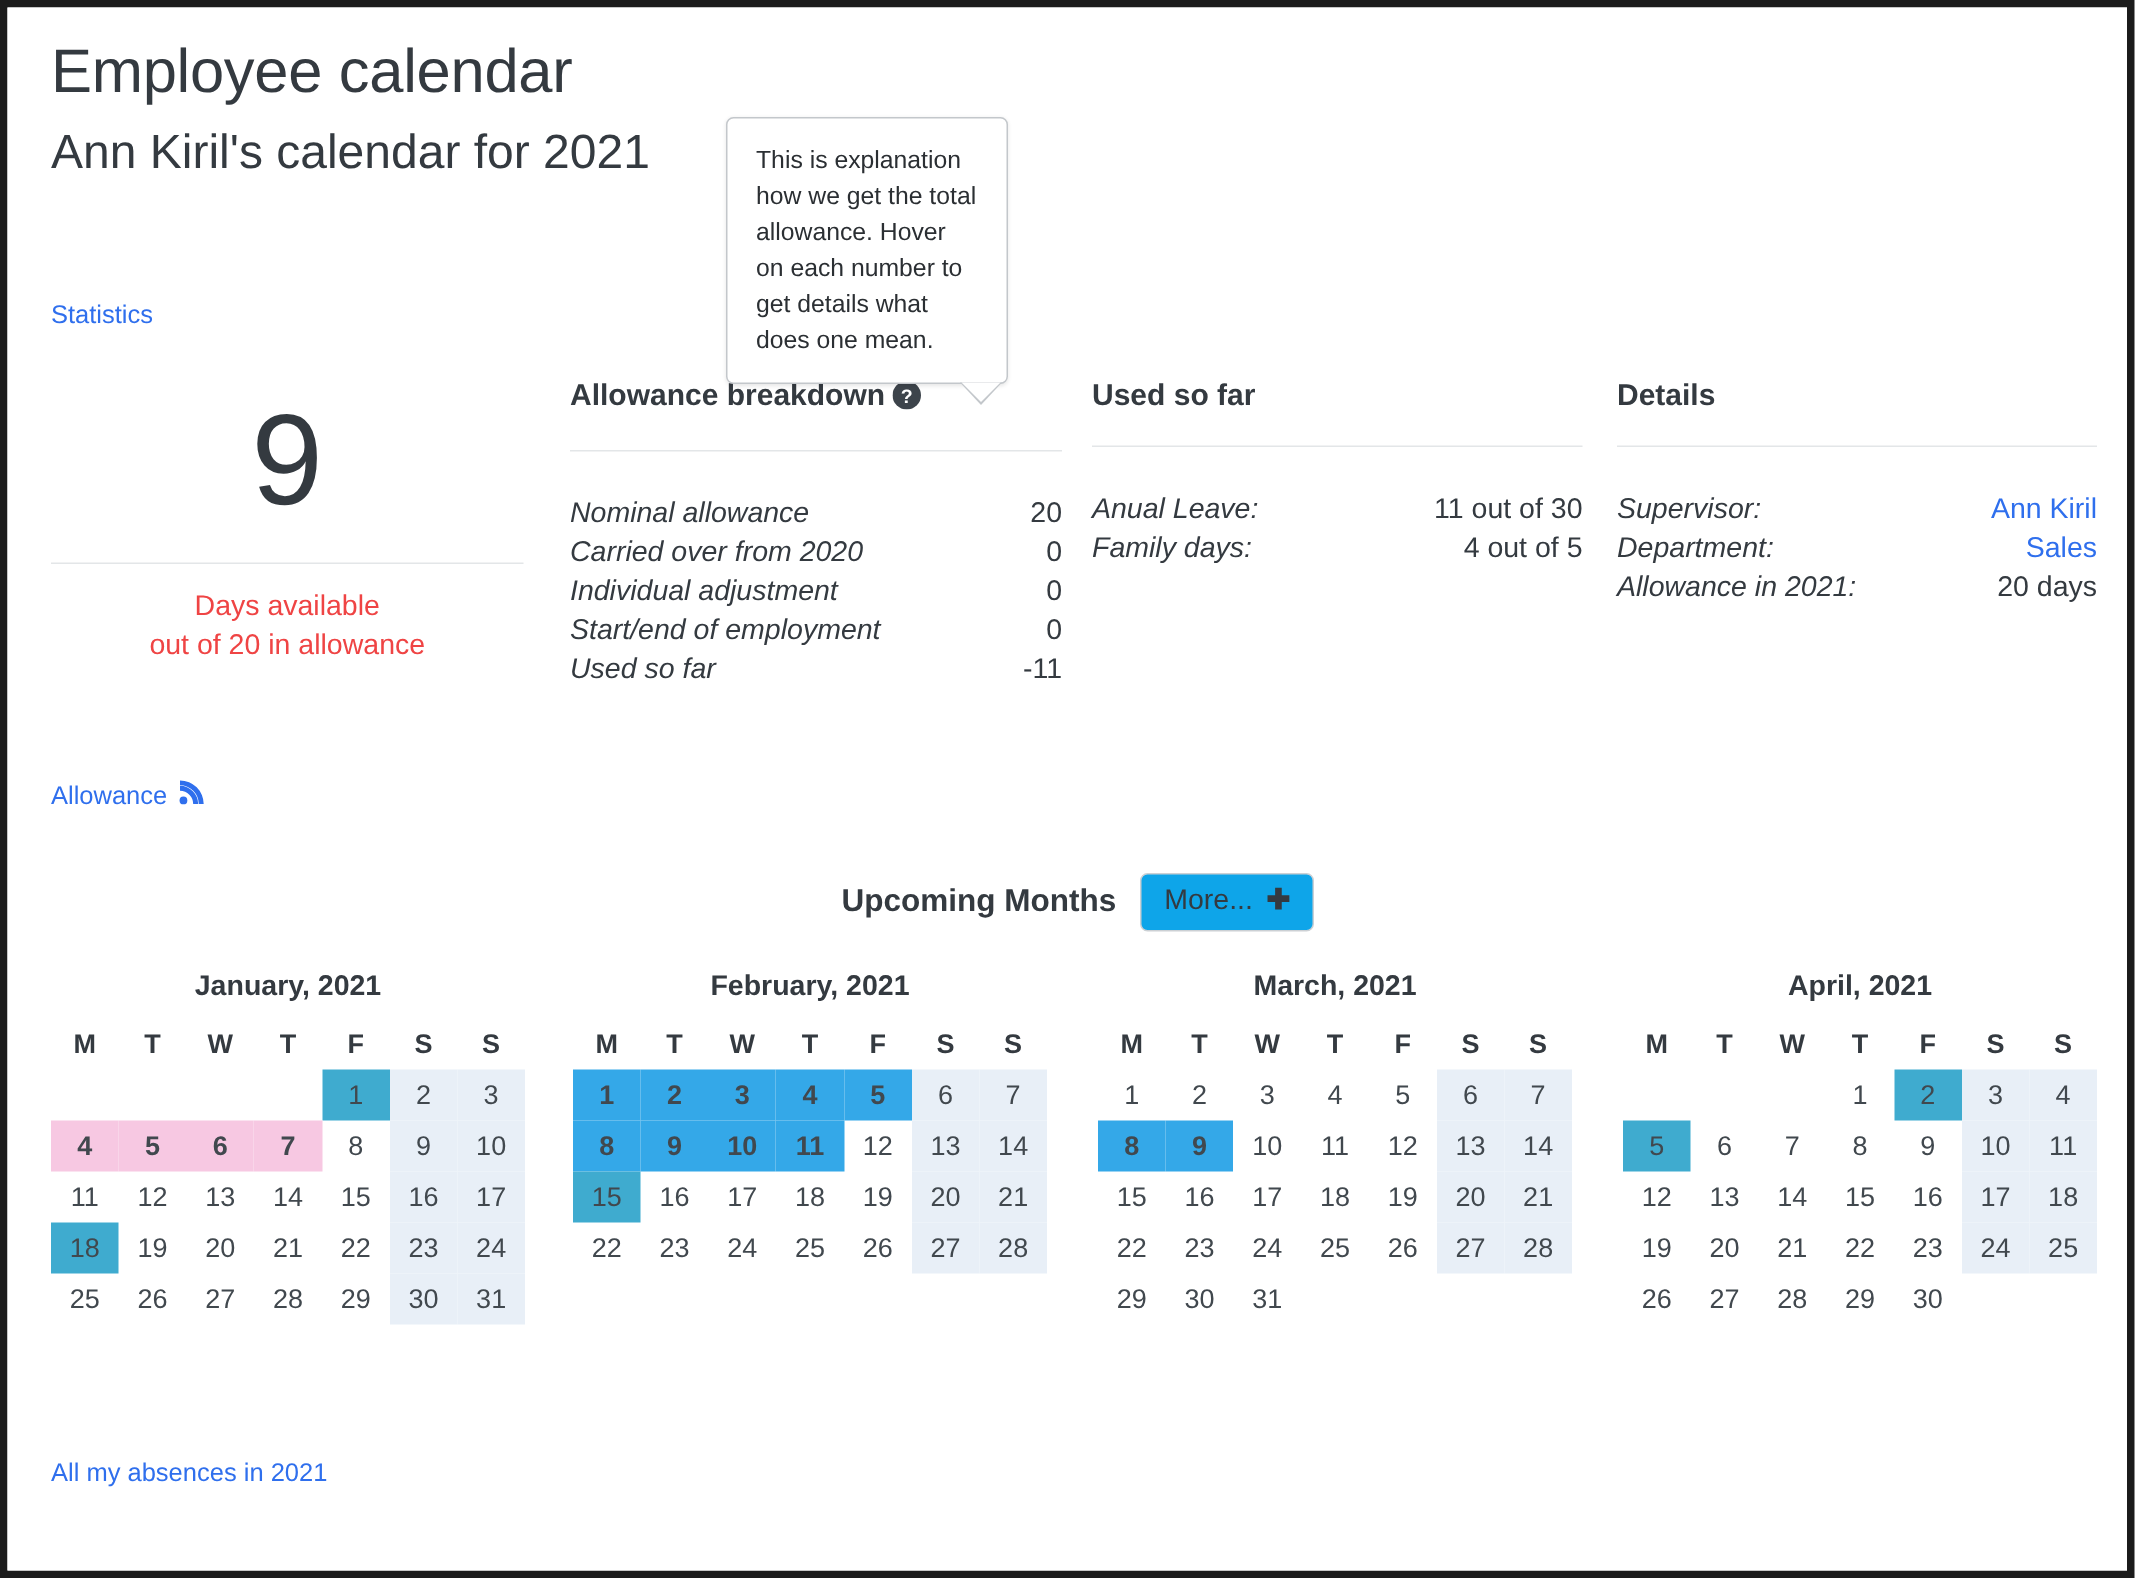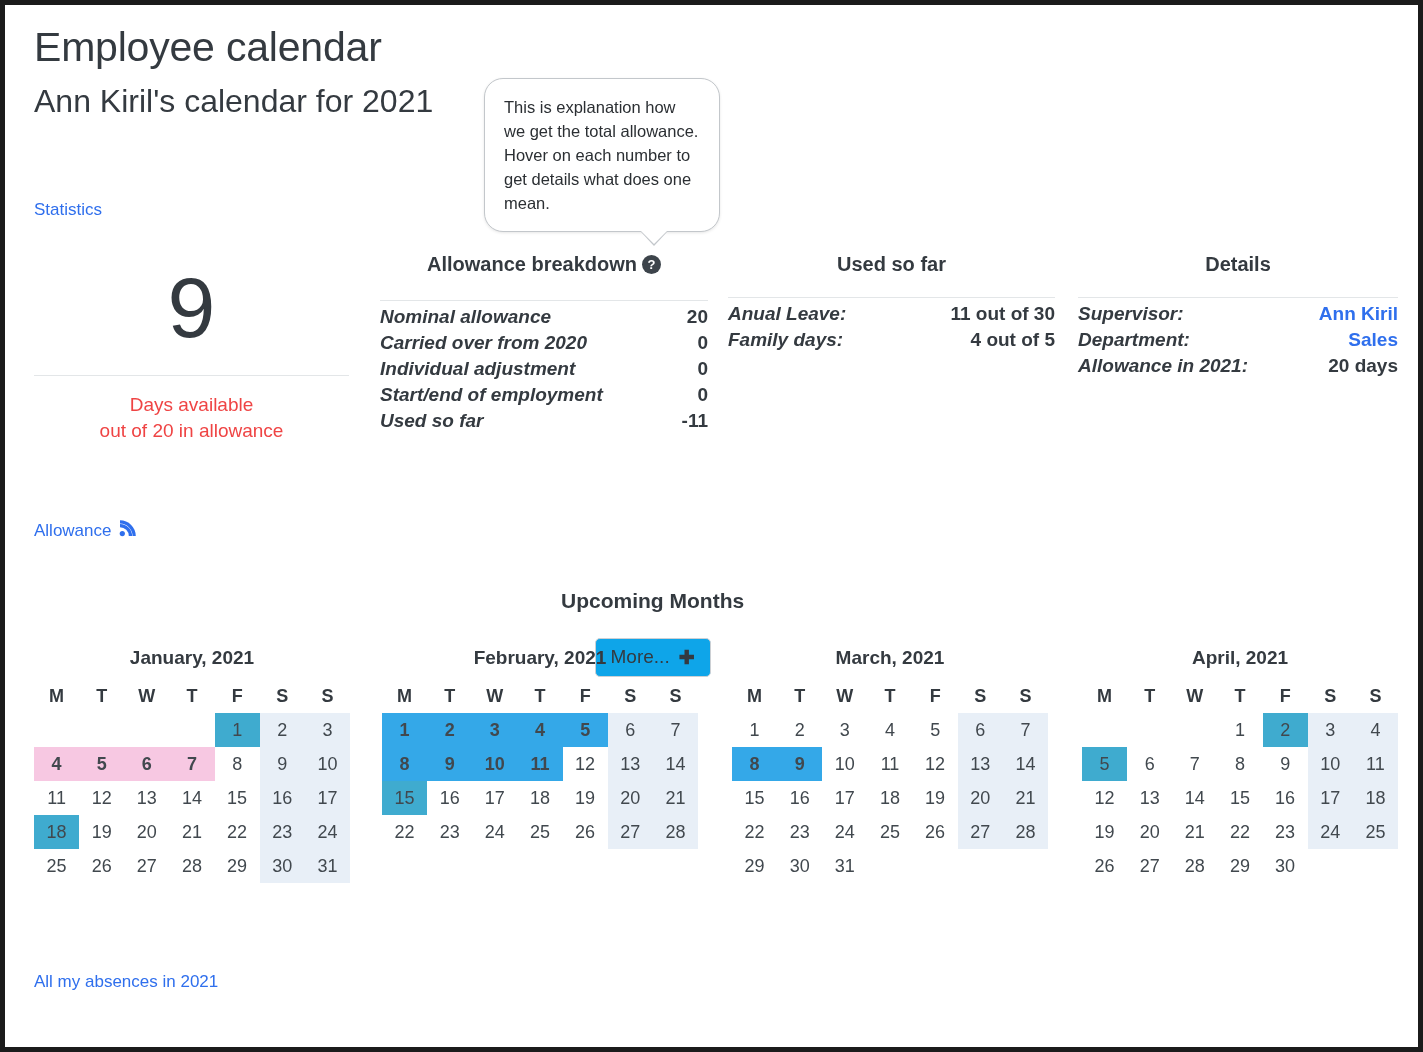--- a/index.html
+++ b/index.html
@@ -71,25 +71,25 @@
     display: inline-block;
     vertical-align: -2px;
     margin-left: 6px;
   }
 
   
   #tooltip {
     position: absolute;
     left: 479px;
     top: 73px;
-    width: 236px;
+    width: 188px;
     box-sizing: border-box;
     background: #ffffff;
     border: 1px solid #c3c7cb;
-    border-radius: 19px;
+    border-radius: 5px;
     padding: 16px 19px 16px 19px;
     box-shadow: 0 1px 3px rgba(0,0,0,0.10);
     z-index: 40;
   }
   #tooltip .tip-text {
     font-size: 16.5px;
     line-height: 24px;
     color: #2b2f33;
   }
   #tooltip .tip-arrow-outer,
@@ -121,33 +121,32 @@
     height: 220px;
   }
   .stat-col {
     position: absolute;
     top: 0;
   }
   .stat-col .col-title {
     font-size: 20px;
     font-weight: bold;
     color: #343a40;
-    text-align: center;
+    text-align: left;
     line-height: 26px;
     white-space: nowrap;
   }
   .stat-col .divider {
     margin-top: 20px;
     border-top: 1px solid #e3e6e8;
   }
   .kv-table {
-    margin-top: 3px;
+    margin-top: 29px;
     width: 100%;
     border-collapse: collapse;
-    font-weight: bold;
   }
   .kv-table td {
     font-size: 19px;
     line-height: 26px;
     padding: 0;
     color: #343a40;
     white-space: nowrap;
   }
   .kv-table td.k {
     font-style: italic;
@@ -202,21 +201,20 @@
     width: 1423px;
     height: 42px;
   }
   #upcoming-inner {
     position: absolute;
     left: 556px;
     top: 0;
     display: flex;
     align-items: center;
     gap: 16px;
-    flex-direction: column;
   }
   #upcoming-title {
     font-size: 21px;
     font-weight: bold;
     color: #343a40;
     line-height: 42px;
     white-space: nowrap;
   }
   #more-button {
     display: inline-flex;

